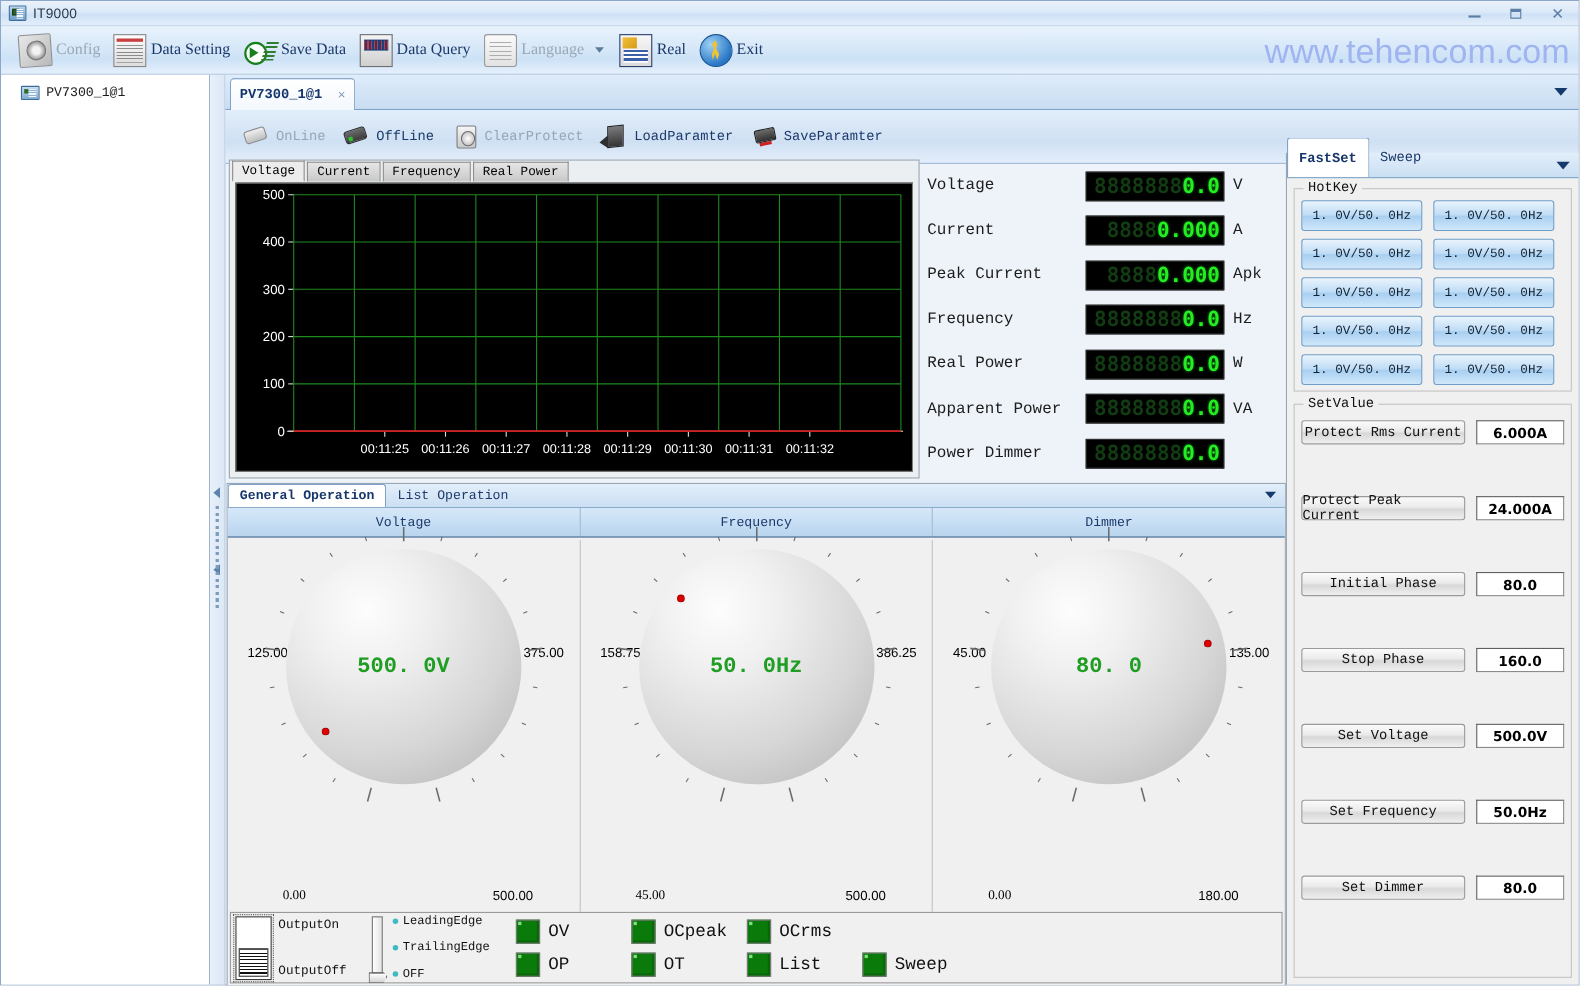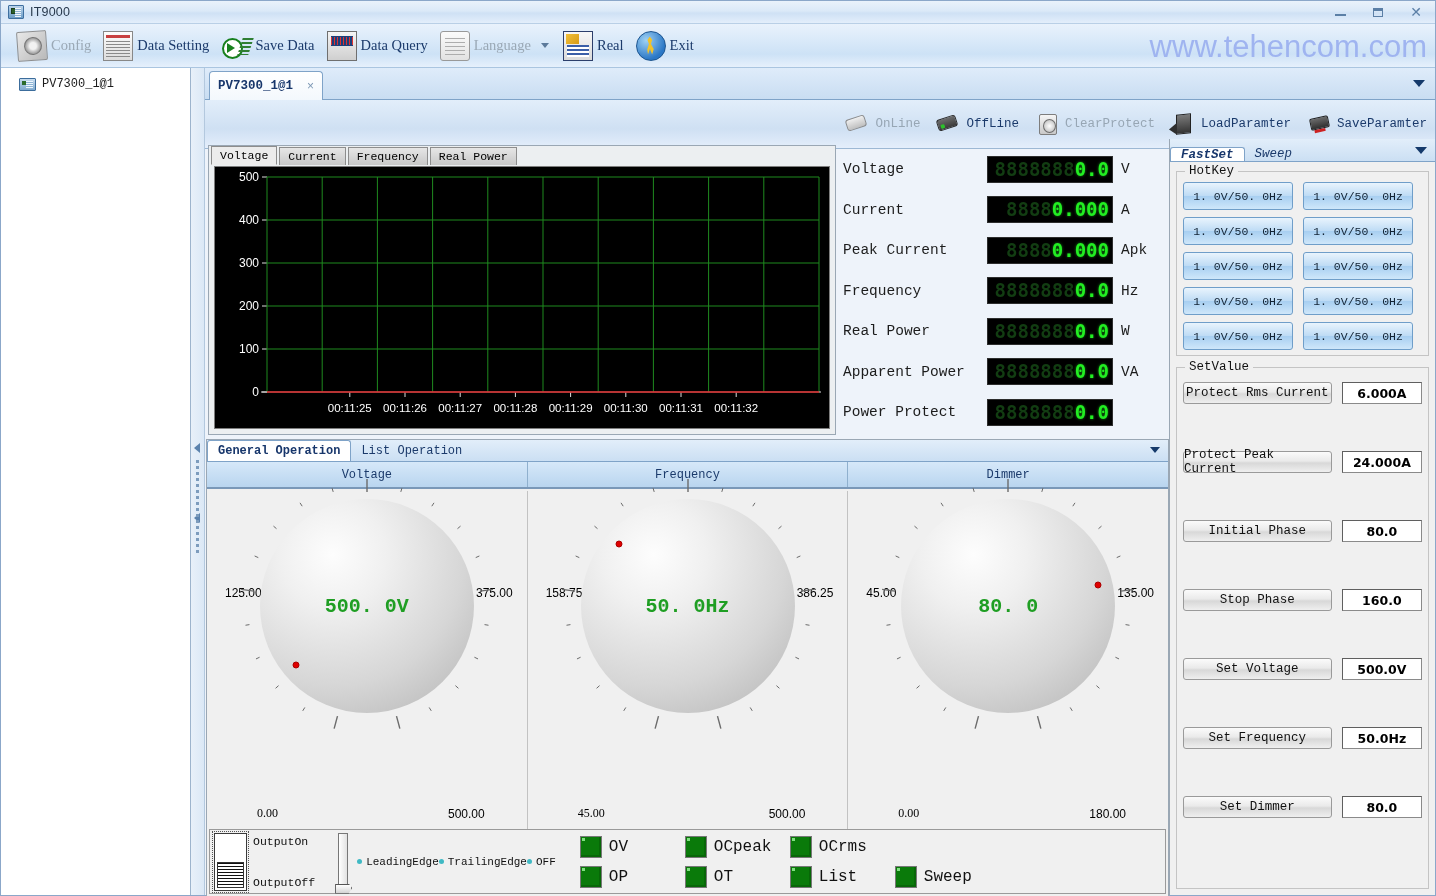--- a/index.html
+++ b/index.html
@@ -154,21 +154,21 @@
   .devtabs .caret{
     position:absolute; right:10px; top:12px; width:0;height:0;
     border-left:6px solid transparent;border-right:6px solid transparent;border-top:7px solid #153a6b;
   }
 
   
   .devtoolbar{
     position:absolute; left:204px; top:99px; right:0; height:49px;
     background:linear-gradient(to bottom,#e2eefa,#cfe0f3 60%,#e4eefb);
     border-bottom:1px solid #9db8d4;
-    display:flex; align-items:center; padding-left:8px;justify-content:flex-end;
+    display:flex; align-items:center; padding-left:8px;
   }
   .dtool{ display:flex; align-items:center; height:34px; padding:0 8px; cursor:default;}
   .dtool .lbl{ font-family:"Liberation Mono",monospace; font-size:12.5px; color:#1b3a6b; margin-left:4px;}
   .dtool.dis .lbl{ color:#97a6b4;}
   .dic{ width:26px;height:24px;position:relative;flex:0 0 26px;}
   .plug{ position:absolute;left:1px;top:5px;width:20px;height:12px;border-radius:3px;
     background:linear-gradient(to bottom,#efefef,#bfbfbf);border:1px solid #8b8b8b;transform:rotate(-18deg);}
   .plug.dark{ background:linear-gradient(to bottom,#6d6d6d,#3a3a3a);border-color:#2a2a2a;}
   .plug.dark::after{content:'';position:absolute;left:2px;bottom:1px;width:4px;height:4px;background:#2cc02c;border-radius:1px;}
   .ic-clear{position:absolute;left:4px;top:2px;width:18px;height:21px;border-radius:2px;
@@ -288,41 +288,41 @@
     padding:2px 0;}
   .tgl-lbls span{ font-family:"Liberation Mono",monospace; font-size:11.5px; color:#111; white-space:nowrap;}
   .slider3{
     position:relative; width:16px; height:58px; margin-left:14px; margin-right:4px;
   }
   .slider3 .track{ position:absolute; left:3px; top:0; width:10px; height:52px;
     background:linear-gradient(to right,#ffffff,#e2e2e2); border:1px solid #777;}
   .slider3 .handle{ position:absolute; left:0px; bottom:-3px; width:17px; height:10px;
     background:linear-gradient(to bottom,#fff,#d4d4d4); border:1px solid #555;
     clip-path: polygon(0 0, 80% 0, 100% 45%, 80% 100%, 0 100%);}
-  .radios{ display:flex; flex-direction:row; justify-content:space-between; height:60px; margin-left:2px;}
+  .radios{ display:flex; flex-direction:column; justify-content:space-between; height:60px; margin-left:2px;}
   .radioitem{ display:flex; align-items:center;}
   .rdot{ width:5px;height:5px;border-radius:50%;background:#3fb9c4; margin-right:4px;}
   .radioitem span{ font-family:"Liberation Mono",monospace; font-size:11px; color:#111;}
   .ledgrid{ display:flex; flex-wrap:wrap; width:470px; margin-left:24px; align-content:center; height:60px;}
   .ledcell{ width:105px; display:flex; align-items:center; height:30px;}
   .ledbox{ width:22px;height:22px; background:#0a7a0a; border:1px solid #777;
     box-shadow: inset -2px -2px 0 rgba(0,0,0,.15); position:relative;}
   .ledbox::after{content:'';position:absolute;left:1px;top:1px;width:3px;height:3px;background:#7fe07f;}
   .ledcell span{ font-family:"Liberation Mono",monospace; font-size:16px; color:#111; margin-left:7px;}
 
   
   .rightpanel{
     position:absolute; right:0; top:138px; width:266px; bottom:0;
     background:#f0f0f0; border-left:1px solid #9aa7b4;
   }
   .rp-tabs{ position:absolute; left:0; top:0; width:100%; height:23px;
     background:linear-gradient(to bottom,#e2eefa,#cbdff3); border-bottom:1px solid #7fa3c8;
     display:flex; align-items:flex-end;}
-  .rptab{ height:14px; padding:0 10px; display:flex;align-items:center;
-    font-family:"Liberation Mono",monospace; font-size:12.5px; color:#1b3a6b; cursor:default;font-style:italic;}
+  .rptab{ height:36px; padding:0 10px; display:flex;align-items:center;
+    font-family:"Liberation Mono",monospace; font-size:12.5px; color:#1b3a6b; cursor:default;}
   .rptab.active{ background:#fff; border:1px solid #7fa3c8; border-bottom:none;
     border-top-left-radius:3px;border-top-right-radius:3px; font-weight:bold; color:#17366b;}
   .rp-caret{ position:absolute; right:8px; top:8px; width:0;height:0;
     border-left:6px solid transparent;border-right:6px solid transparent;border-top:7px solid #153a6b;}
   .grp{ position:absolute; border:1px solid #c4c4c4; }
   .grp-title{
     position:absolute; left:8px; top:-8px; background:#f0f0f0; padding:0 4px;
     font-family:"Liberation Mono",monospace; font-size:12.5px; color:#111;
   }
   .hotkeygrp{ left:6px; top:32px; right:6px; height:185px;}
@@ -562,21 +562,21 @@
       </div>
       <div class="ro-row">
         <div class="ro-name">Apparent Power</div>
         <div class="led">
           <span class="seg seg-dim">8888888</span>
           <span class="seg seg-on">0.0</span>
         </div>
         <div class="ro-unit">VA</div>
       </div>
       <div class="ro-row">
-        <div class="ro-name">Power Protect</div>
+        <div class="ro-name">Power Dimmer</div>
         <div class="led">
           <span class="seg seg-dim">8888888</span>
           <span class="seg seg-on">0.0</span>
         </div>
         <div class="ro-unit"></div>
       </div>
     </div>
 
   <div class="lowerpanel">
     <div class="lp-tabs">

